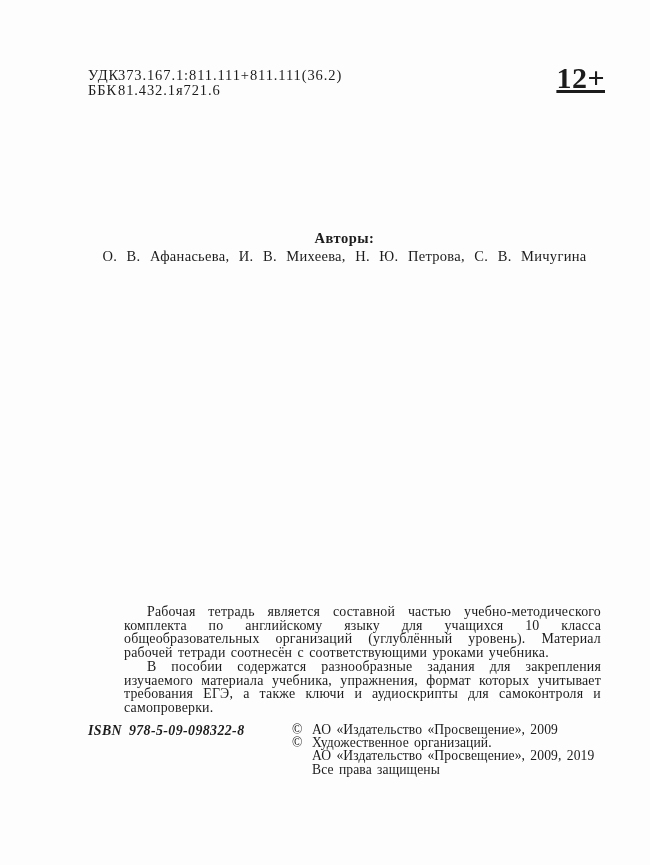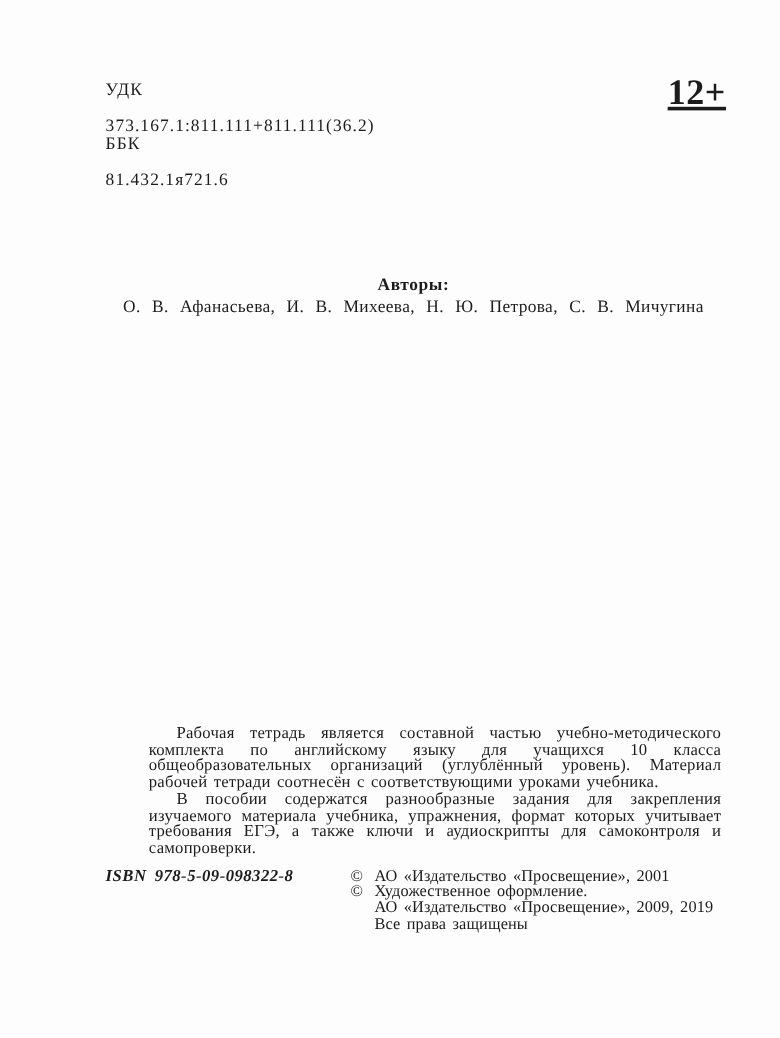--- a/index.html
+++ b/index.html
@@ -19,21 +19,21 @@
 
   
   .codes {
     position: absolute;
     left: 88px;
     top: 68px;
     font-size: 14.5px;
     line-height: 15.2px;
     letter-spacing: 0.9px;
   }
-  .codes .row { display: flex; flex-direction: column; }
+  .codes .row { display: flex; }
   .codes .label {
     display: inline-block;
     width: 30px;
     flex: 0 0 30px;
   }
 
   
   .age {
     position: absolute;
     top: 61px;
@@ -143,25 +143,25 @@
   <div class="annotation">
     <p>Рабочая тетрадь является составной частью учебно-методического комп­лекта по английскому языку для учащихся 10 класса общеобразовательных организаций (углублённый уровень). Материал рабочей тетради соотнесён с&nbsp;соответствующими уроками учебника.</p>
     <p>В пособии содержатся разнообразные задания для закрепления изучаемо­го материала учебника, упражнения, формат которых учитывает требования ЕГЭ, а также ключи и аудиоскрипты для самоконтроля и самопроверки.</p>
   </div>
 
   <div class="isbn">ISBN 978-5-09-098322-8</div>
 
   <div class="copyright">
     <div class="line">
       <span class="sym">©</span>
-      <span>АО «Издательство «Просвещение», 2001</span>
+      <span>АО «Издательство «Просвещение», 2009</span>
     </div>
     <div class="line">
       <span class="sym">©</span>
-      <span>Художественное оформление.</span>
+      <span>Художественное организаций.</span>
     </div>
     <div class="line">
       <span class="sym"></span>
       <span>АО «Издательство «Просвещение», 2009, 2019</span>
     </div>
     <div class="line">
       <span class="sym"></span>
       <span>Все права защищены</span>
     </div>
   </div>

